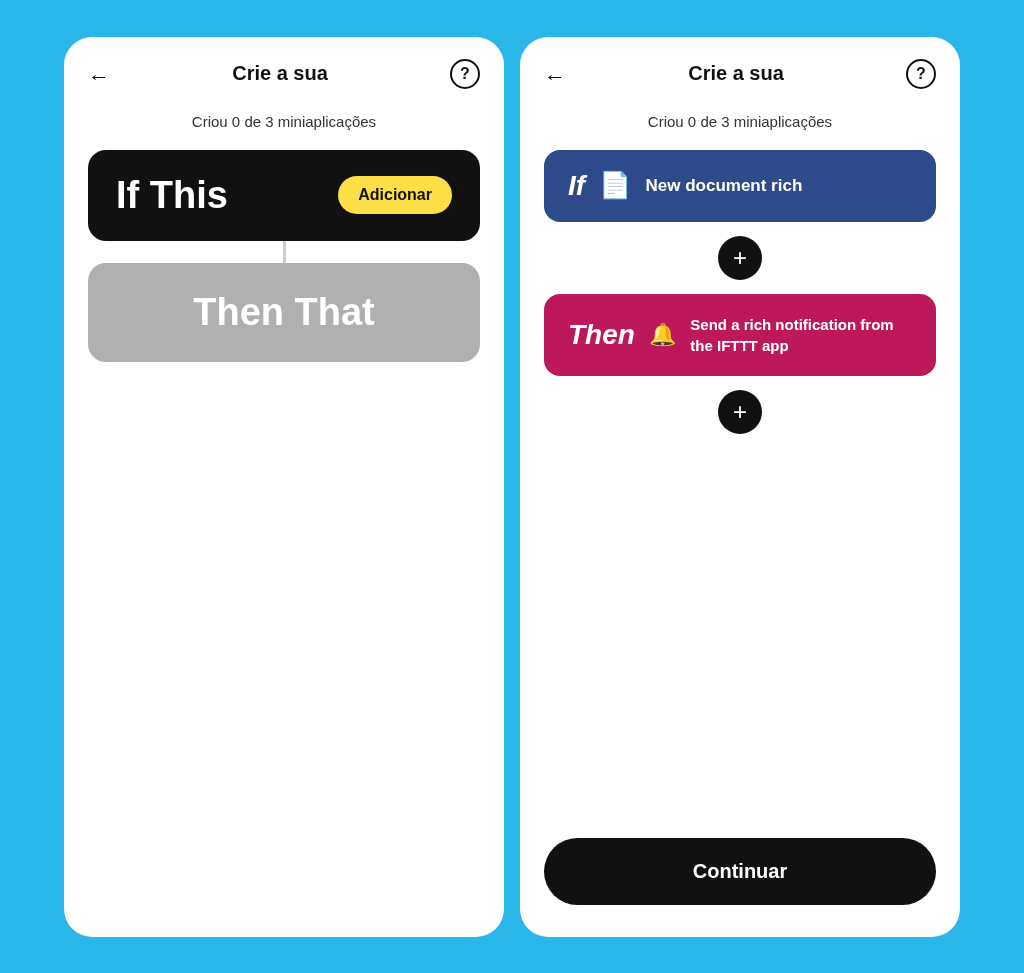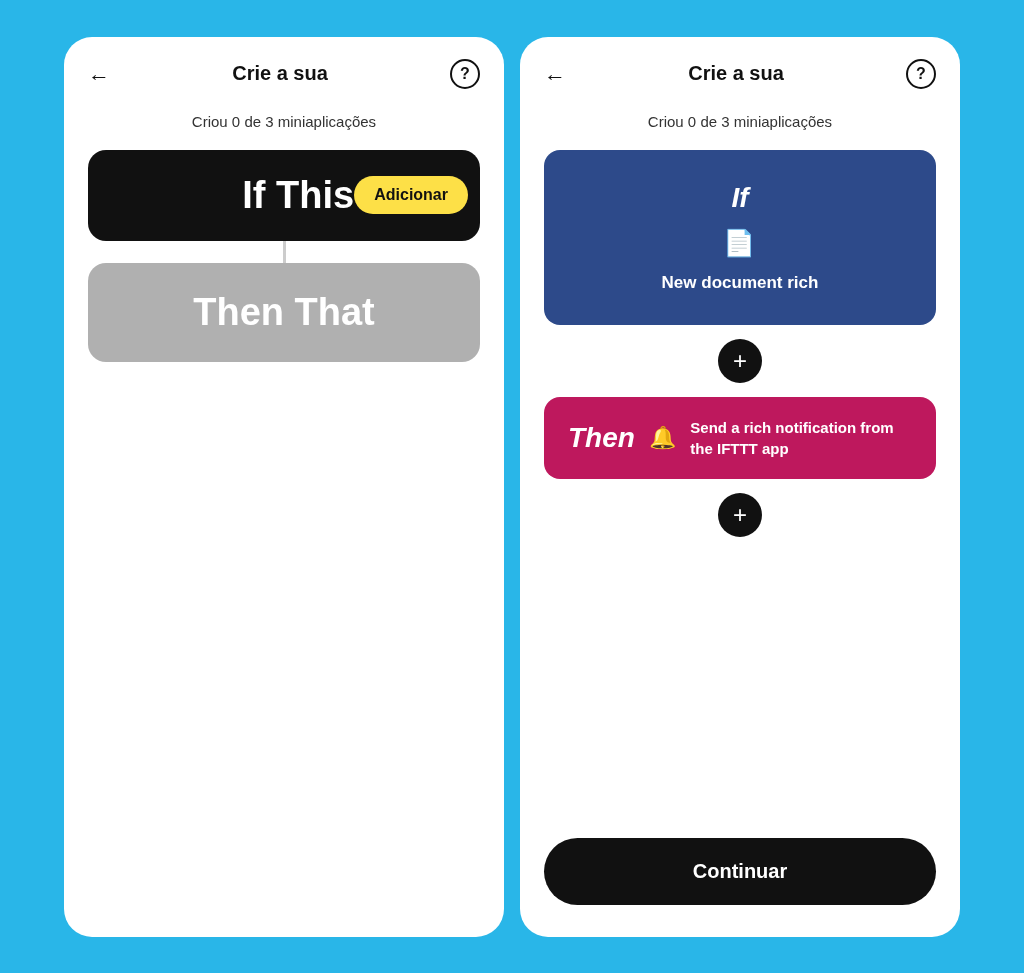--- a/index.html
+++ b/index.html
@@ -69,24 +69,24 @@
       display: flex;
       flex-direction: column;
       align-items: center;
       flex: 1;
     }
     
     .if-this-block {
       background: #111;
       border-radius: 18px;
       width: 100%;
-      padding: 24px 12px;
-      display: flex;
-      align-items: center;
-      justify-content: flex-end;
+      padding: 24px 28px;
+      display: flex;
+      align-items: center;
+      justify-content: space-between;
       margin-bottom: 0;
     }
     .if-this-text {
       color: #fff;
       font-size: 38px;
       font-weight: 900;
     }
     .adicionar-btn {
       background: #fde047;
       border-radius: 50px;
@@ -116,25 +116,24 @@
     .then-that-text {
       color: #fff;
       font-size: 38px;
       font-weight: 900;
     }
     
     .if-block-filled {
       background: #2d4a8a;
       border-radius: 16px;
       width: 100%;
-      padding: 32px 24px;
+      padding: 20px 24px;
       display: flex;
       align-items: center;
       gap: 14px;
-      flex-direction: column;
     }
     .if-label {
       color: #fff;
       font-size: 28px;
       font-weight: 900;
       font-style: italic;
     }
     .doc-icon {
       font-size: 26px;
     }

